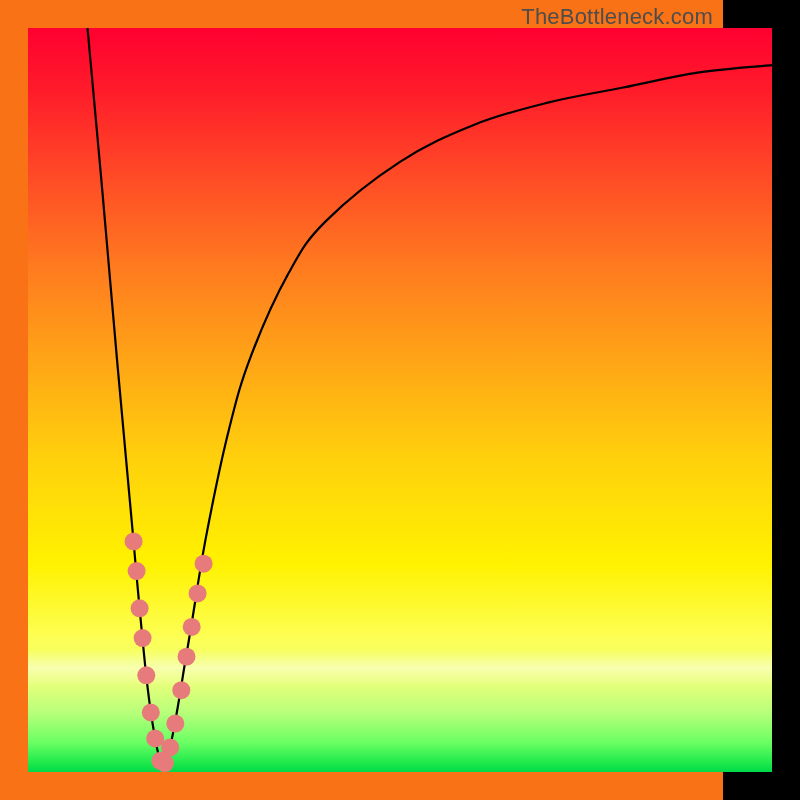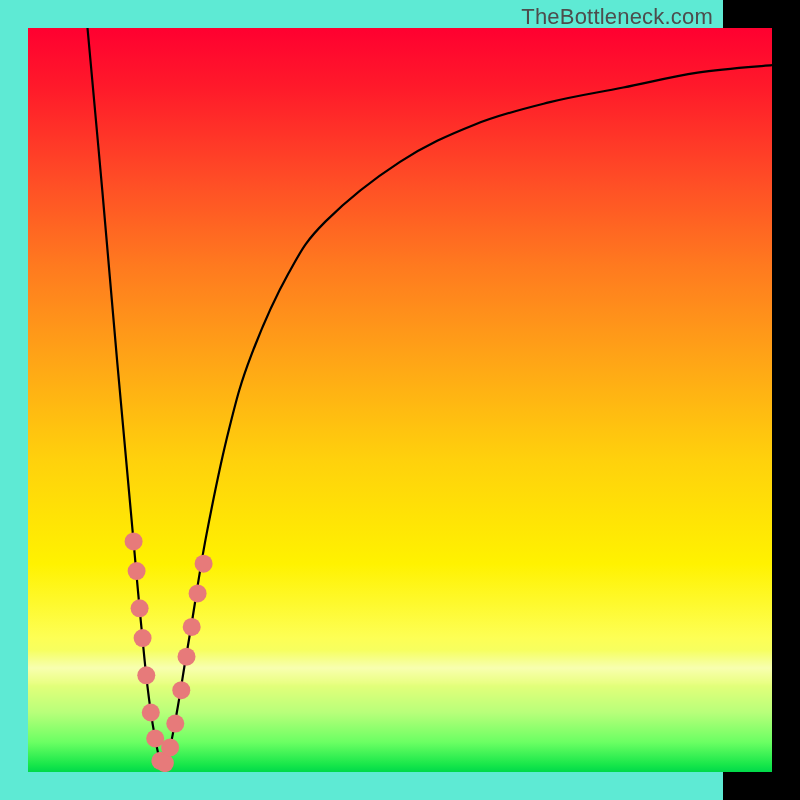--- a/index.html
+++ b/index.html
@@ -9,21 +9,21 @@
     height: 800px;
     overflow: hidden;
     background: #000;
     font-family: Arial, Helvetica, sans-serif;
   }
   .frame {
     position: absolute;
     top: 0; left: 0;
     width: 723px;
     height: 800px;
-    background: #5eead4;
+    background: #f97316;
   }
   .plot-area {
     position: absolute;
     top: 28px;
     left: 28px;
     width: 744px;
     height: 744px;
     overflow: hidden;
   }
   

